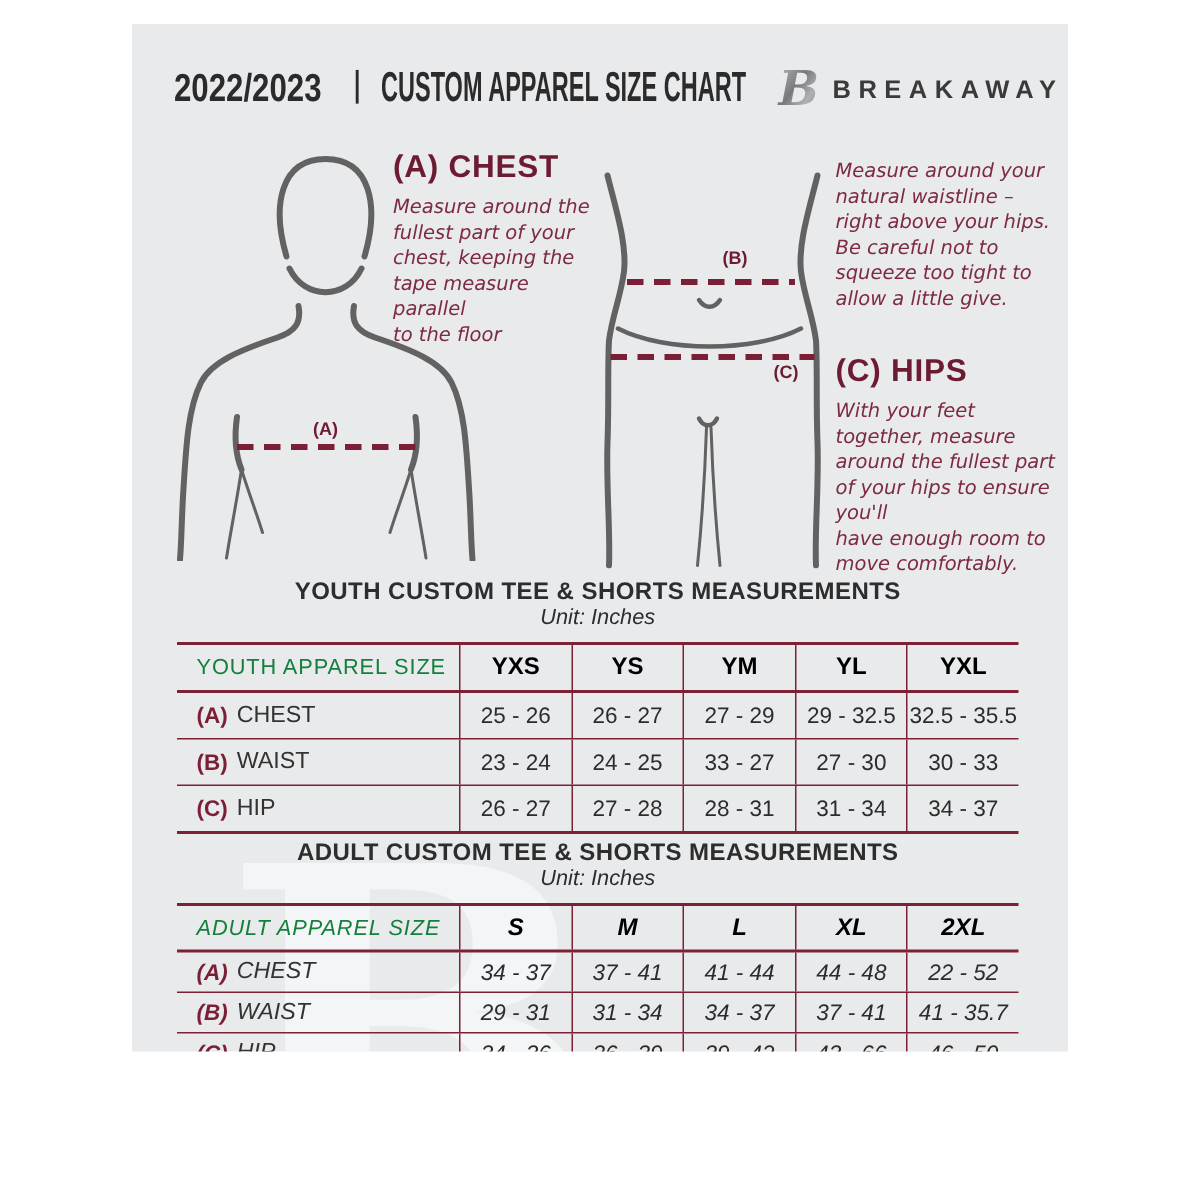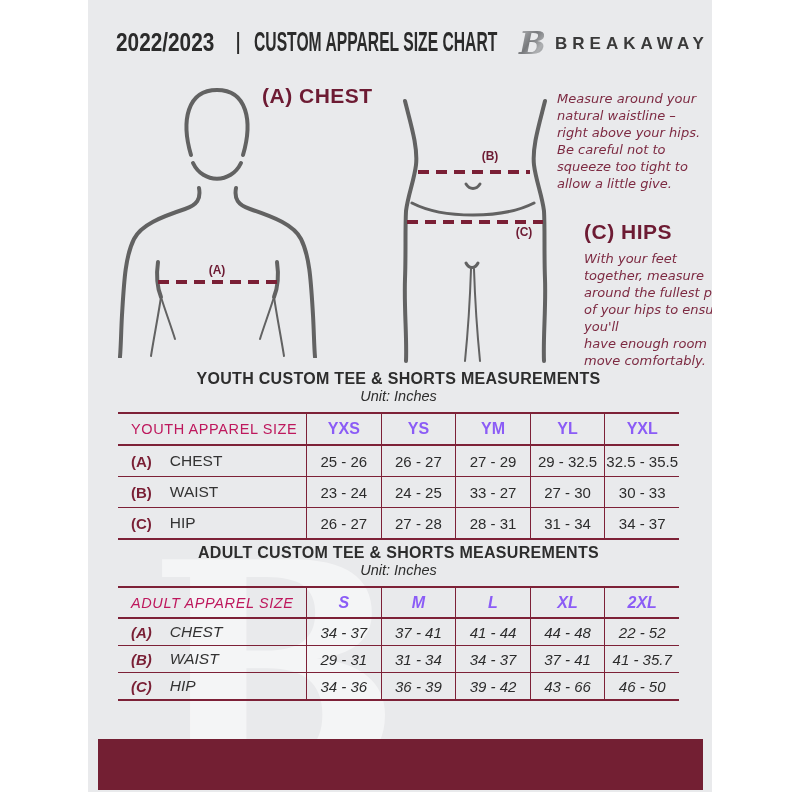--- a/index.html
+++ b/index.html
@@ -1,18 +1,18 @@
 <!DOCTYPE html>
 <html><head>
 <meta charset="utf-8">
 <style>
   html,body{margin:0;padding:0;background:#ffffff;}
   body{width:800px;height:800px;position:relative;overflow:hidden;
        font-family:"Liberation Sans",sans-serif;}
-  .page{position:absolute;left:88px;top:0;width:624px;height:792px;
+  .page{position:absolute;left:88px;top:16px;width:624px;height:685px;
         background:#e9eaec;overflow:hidden;}
   
   .hdr-year{position:absolute;left:28px;top:27px;font-size:26px;font-weight:bold;
     color:#2b2b2b;transform:scaleX(.8);transform-origin:left top;white-space:nowrap;z-index:2;}
   .hdr-pipe{position:absolute;left:147px;top:27px;font-size:24px;color:#2b2b2b;z-index:2;}
   .hdr-title{position:absolute;left:166px;top:26px;font-size:28px;font-weight:bold;
     color:#2b2b2b;transform:scaleX(.56);transform-origin:left top;white-space:nowrap;z-index:2;}
   .logo-b{position:absolute;left:422px;top:24px;width:36px;height:38px;z-index:2;}
   .brand{position:absolute;left:467px;top:34px;font-size:17px;font-weight:bold;
     color:#3a3a3a;letter-spacing:5px;white-space:nowrap;z-index:2;text-align:center;}
@@ -33,24 +33,24 @@
   
   .size-table{position:absolute;left:30px;width:561px;z-index:2;
     border-top:2px solid #7d2137;border-bottom:2px solid #7d2137;}
   .t-row{display:grid;grid-template-columns:188px repeat(5,1fr);
     border-bottom:1.5px solid #7d2137;}
   .t-row.hrow{border-bottom:2.5px solid #7d2137;}
   .t-row:last-child{border-bottom:none;}
   .cell{border-left:1.4px solid #7d2137;display:flex;align-items:center;
     justify-content:center;font-size:15px;color:#2c2c2c;}
   .cell.first{border-left:none;justify-content:flex-start;padding-left:13px;}
-  .cell.szhead{font-weight:bold;font-size:16px;color:#8b5cf6;}
-  .cell.colhead{font-size:14.5px;color:#be185d;letter-spacing:.6px;}
+  .cell.szhead{font-weight:bold;font-size:16px;color:#000000;}
+  .cell.colhead{font-size:14.5px;color:#15803d;letter-spacing:.6px;}
   .rkey{font-weight:bold;color:#7a1f35;margin-right:6px;}
-  .rlabel{font-size:15.5px;color:#333333;margin-left:12px;}
+  .rlabel{font-size:15.5px;color:#333333;}
   .youth .t-row{height:30px}.youth .t-row.hrow{height:30px}
   .adult .t-row{height:26px}.adult .t-row.hrow{height:29px}
   
   .watermark{position:absolute;left:60px;top:545px;z-index:1;
     font-family:"DejaVu Serif",serif;font-weight:bold;font-size:300px;line-height:.85;
     color:rgba(255,255,255,.5);}
   .footer-bar{position:absolute;left:10px;top:739px;width:605px;height:51px;
     background:#731f33;z-index:3;}
 </style>
 </head>
@@ -111,30 +111,35 @@
     <path d="M23,77 L135,77" stroke="#7a1f35" stroke-width="4" stroke-dasharray="11 7" fill="none"></path>
     <path d="M12,127 L148,127" stroke="#7a1f35" stroke-width="4" stroke-dasharray="11 7" fill="none"></path>
   </svg>
 
   <div class="fig-label" style="left:99px;top:263px;">(A)</div>
   <div class="fig-label" style="left:372px;top:149px;">(B)</div>
   <div class="fig-label" style="left:406px;top:225px;">(C)</div>
 
   <div class="instr" style="left:174px;top:84px;width:140px;">
     <h3>(A) CHEST</h3>
+    <p>Measure around the
+fullest part of your
+chest, keeping the
+tape measure parallel
+to the floor</p>
   </div>
   <div class="instr" style="left:469px;top:84px;width:150px;">
     <p>Measure around your
 natural waistline –
 right above your hips.
 Be careful not to
 squeeze too tight to
 allow a little give.</p>
   </div>
-  <div class="instr" style="left:469px;top:220px;width:155px;margin-left:27px;">
+  <div class="instr" style="left:469px;top:220px;width:155px;">
     <h3>(C) HIPS</h3>
     <p>With your feet
 together, measure
 around the fullest part
 of your hips to ensure
 you'll
 have enough room to
 move comfortably.</p>
   </div>
 

